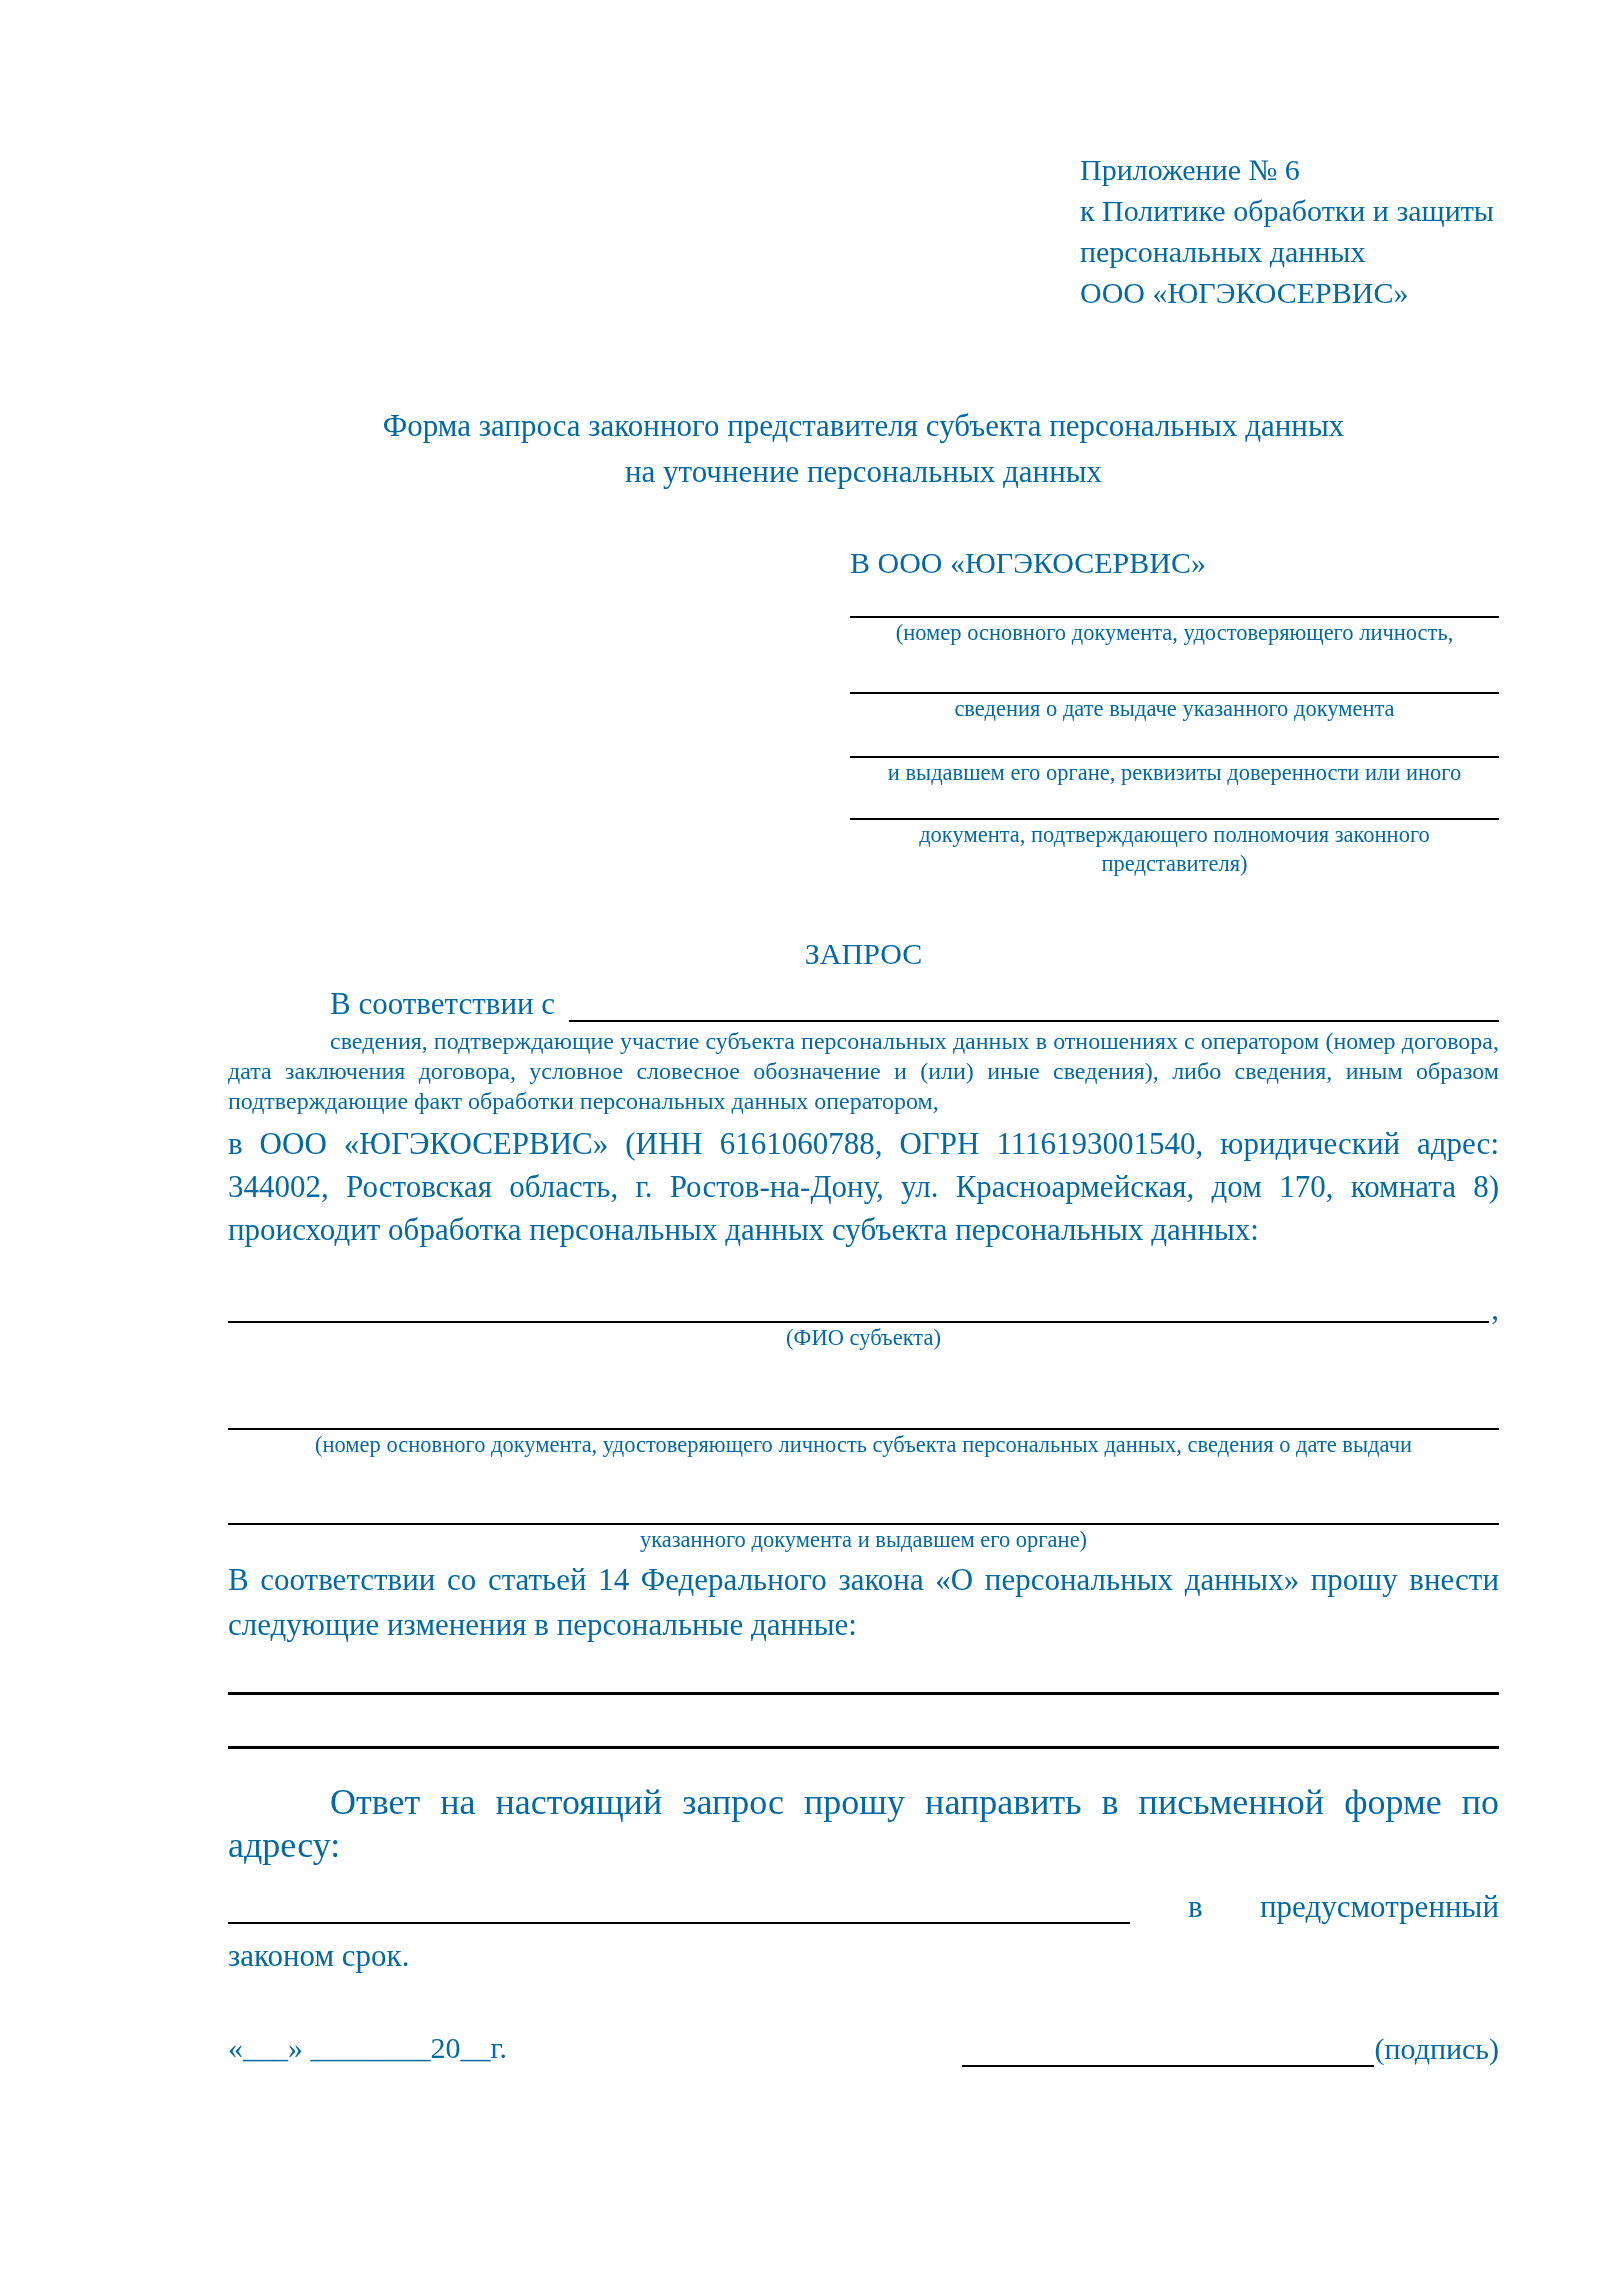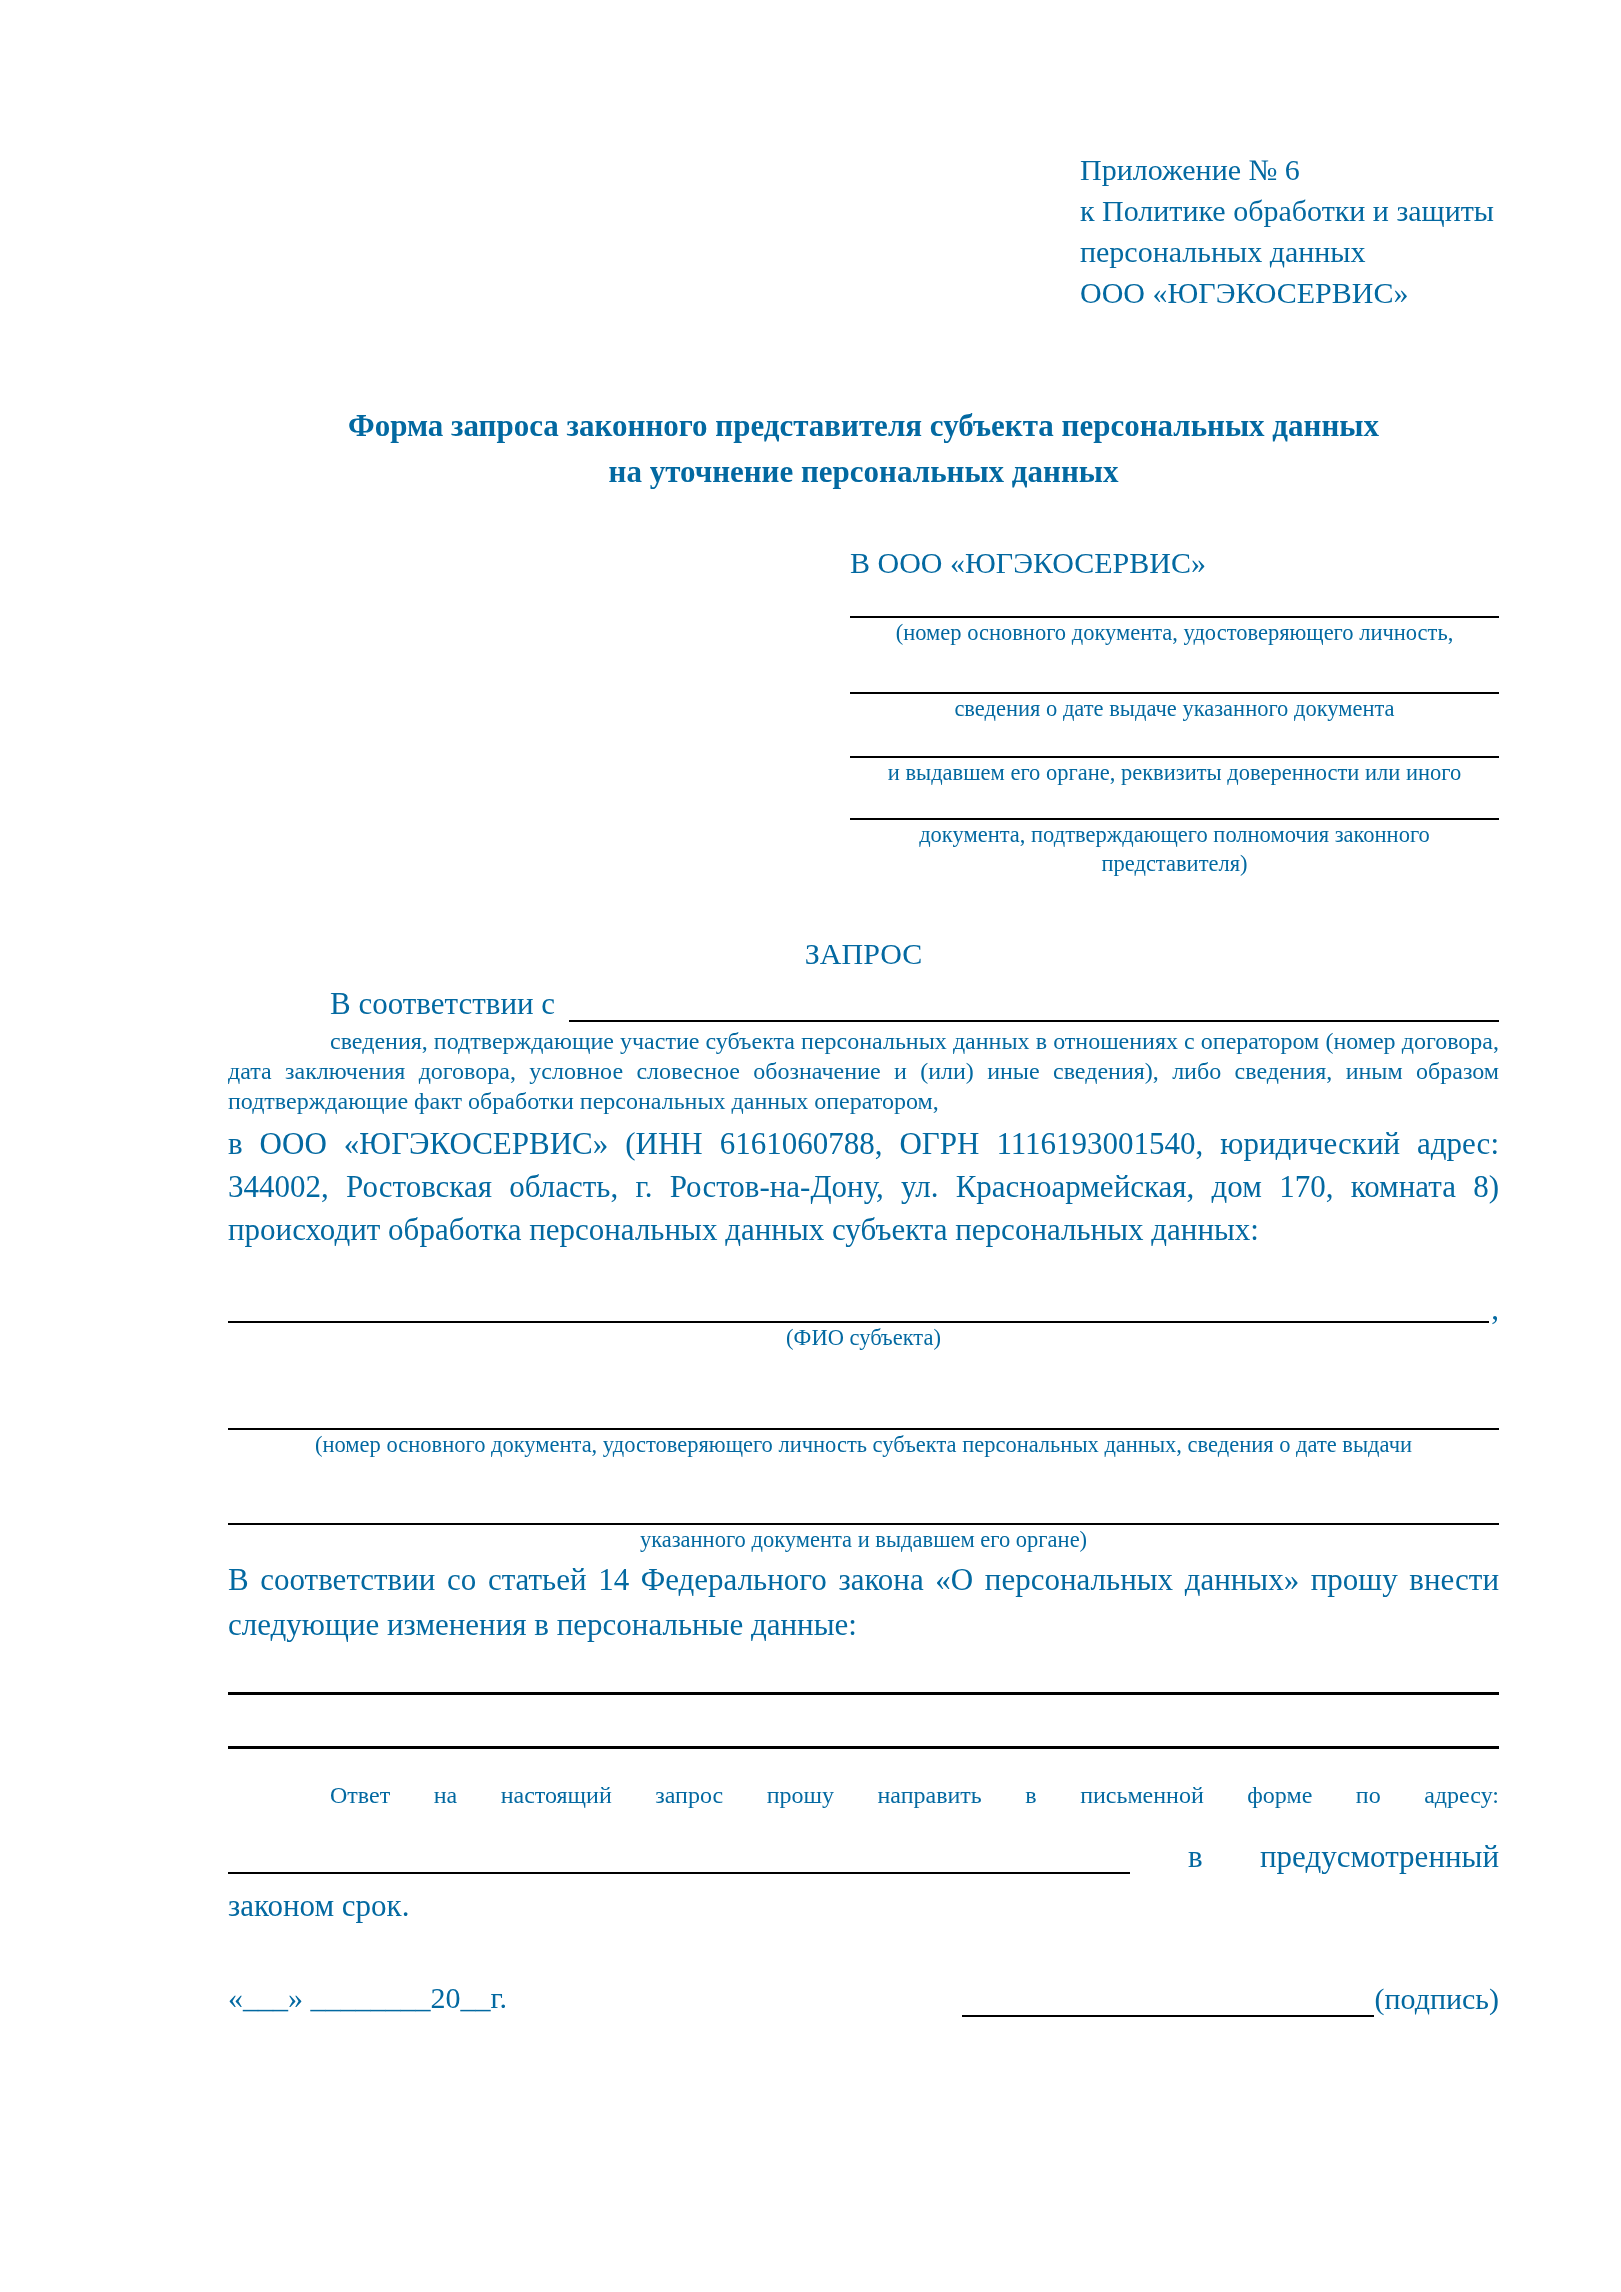--- a/index.html
+++ b/index.html
@@ -15,21 +15,21 @@
     overflow:hidden;
   }
   .appendix {
     margin-left:852px;
     font-size:30px;
     line-height:41px;
   }
   .title {
     margin-top:90px;
     text-align:center;
-    font-weight:bold;
+    font-weight:normal;
     font-size:31px;
     line-height:46px;
   }
   .addr {
     margin-left:622px;
     width:649px;
     margin-top:47px;
     font-size:30px;
   }
   .addr-org { line-height:41px; }
@@ -78,22 +78,22 @@
     font-size:31px;
   }
   .subject-fio-row .fill { flex:1; height:37px; }
   .subject-fio-row .comma { line-height:29px; padding-left:2px; }
   .line-block { margin-top:39px; height:37px; }
   .line-block2 { margin-top:29px; height:35px; }
   .article-par { margin-top:3.9px; line-height:45px; }
   .blank-a { margin-top:45px; height:2.9px; background:#000; }
   .blank-b { margin-top:51px; height:2.9px; background:#000; }
   .answer-first {
-    margin-top:25px;
-    font-size:24px;
+    margin-top:32px;
+    font-size:36px;
     line-height:43px;
     text-align:justify;
     text-align-last:justify;
     text-indent:102px;
   }
   .answer-row {
     margin-top:19.6px;
     display:flex;
     align-items:flex-end;
     justify-content:space-between;

